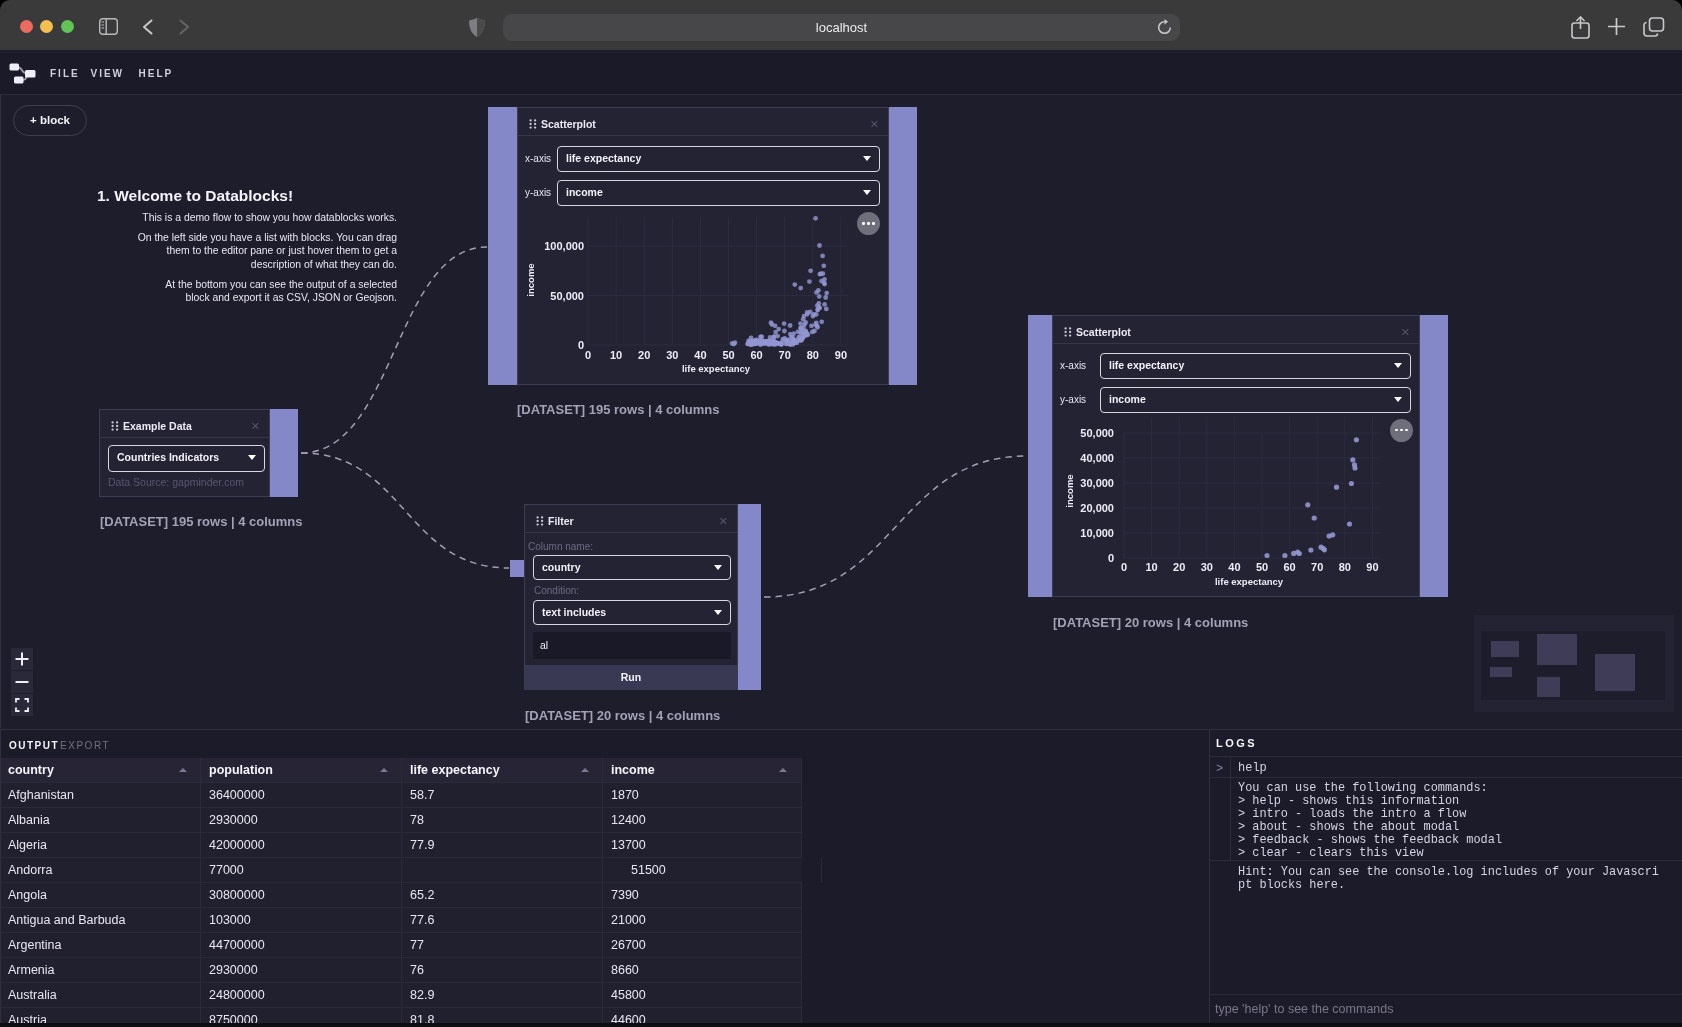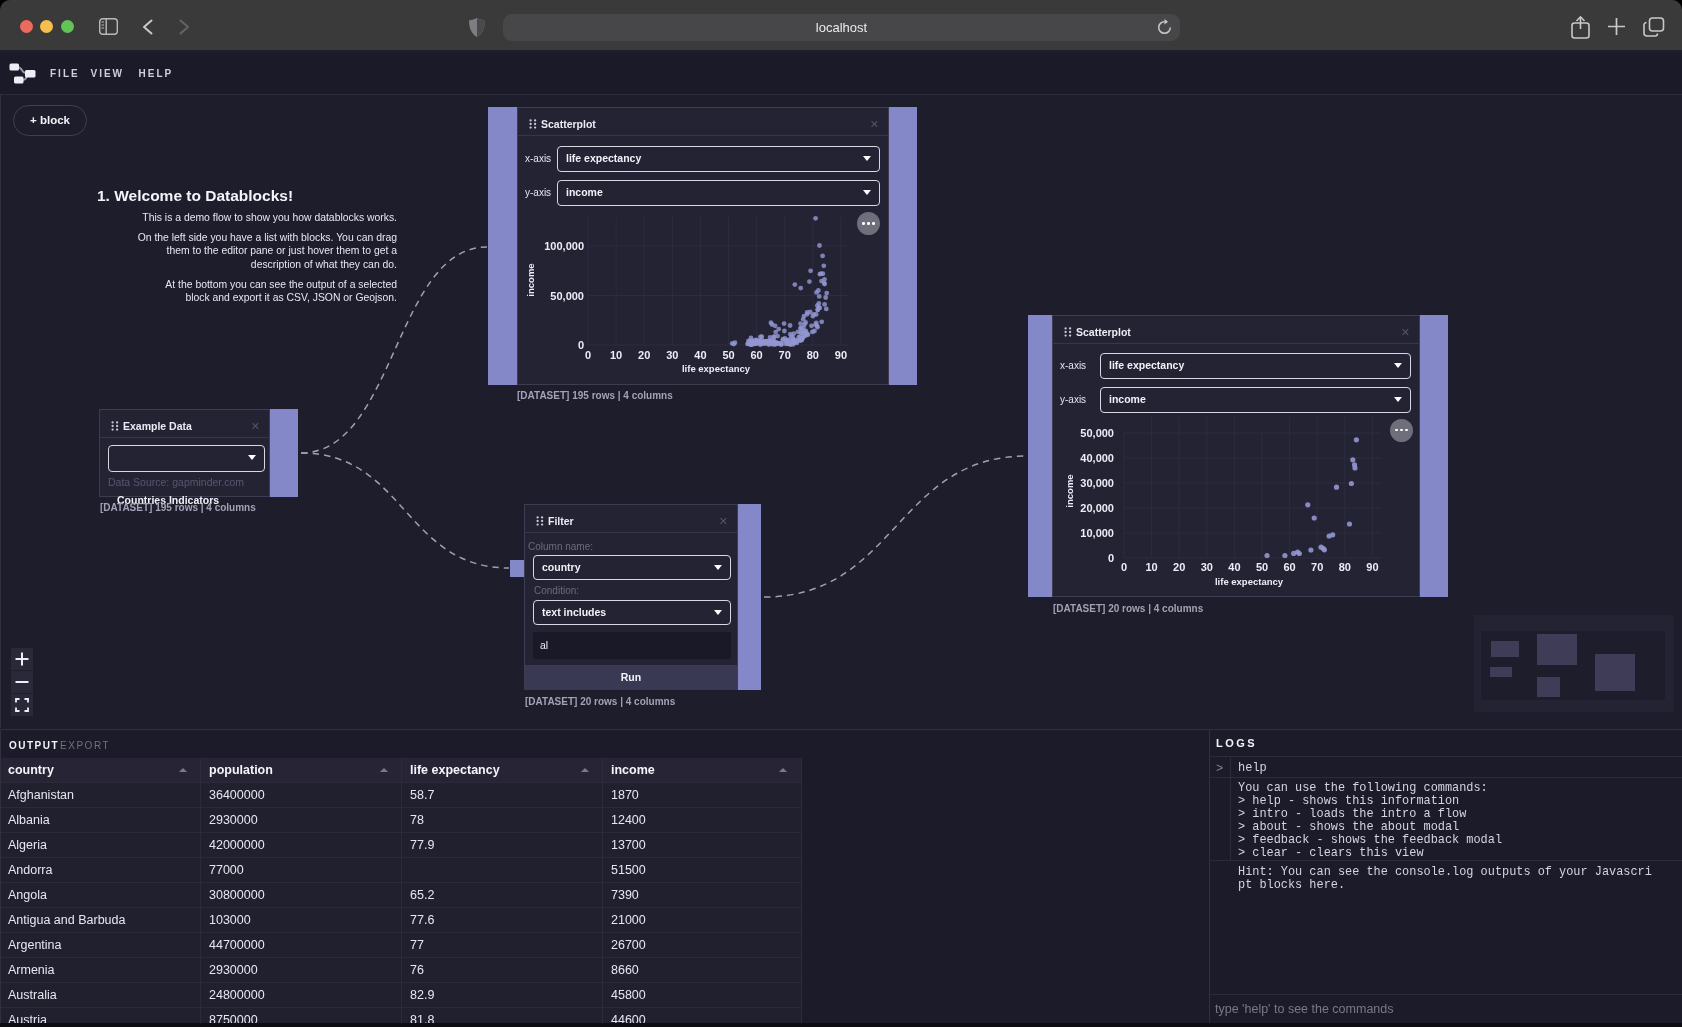--- a/index.html
+++ b/index.html
@@ -24,21 +24,21 @@
   .ntitle{position:absolute;left:0;top:0;right:0;height:28px;border-bottom:1px solid #38374a;}
   .ntitle .dots{position:absolute;left:11px;top:11px;}
   .ntitle .tt{position:absolute;left:23px;top:2px;line-height:29px;font-size:10.5px;font-weight:700;color:#eceaf4;}
   .ntitle .x{position:absolute;right:9px;top:2px;line-height:29px;font-size:11px;color:#55546a;}
   .axrow{position:absolute;left:7px;right:8px;height:26px;}
   .axrow .lb{position:absolute;left:0;top:0;line-height:26px;font-size:10px;color:#e6e5f0;}
   .sel{position:absolute;border:1.5px solid #d8d8e3;border-radius:4px;color:#f2f1f8;font-size:10.5px;font-weight:600;}
   .sel .st{position:absolute;left:8px;top:0;right:20px;overflow:hidden;white-space:nowrap;}
   .sel .car{position:absolute;right:8px;width:0;height:0;border-left:4.5px solid transparent;border-right:4.5px solid transparent;border-top:5.5px solid #fff;}
   .mlabel{font-size:10px;color:#6b6980;}
-  .ncap{position:absolute;font-size:10px;font-weight:700;color:#a3a1b5;}
+  .ncap{position:absolute;font-size:13px;font-weight:700;color:#a3a1b5;margin-top:12px;}
   .dotbtn{position:absolute;width:23px;height:23px;border-radius:50%;background:#6f6e7b;}
   .dotbtn i{position:absolute;top:10px;width:2.5px;height:2.5px;border-radius:50%;background:#fff;}
   
   .zbtn{position:absolute;left:10px;width:22px;height:22px;background:#2a2939;color:#f0eff8;text-align:center;}
   
   #minimap{position:absolute;left:1473px;top:520px;width:200px;height:97px;background:#242334;}
   #mmview{position:absolute;left:7px;top:16px;width:184px;height:69px;background:#1e1d2c;}
   .mmr{position:absolute;background:#3e3c56;}
   
   #bottom{position:absolute;left:0;top:729px;width:1682px;height:298px;background:#1c1b29;border-top:1px solid #31303e;border-left:1px solid #31303e;}
@@ -145,21 +145,21 @@
               <circle cx="1.6" cy="5" r="1.15"></circle>
               <circle cx="6.1" cy="5" r="1.15"></circle>
               <circle cx="1.6" cy="8.6" r="1.15"></circle>
               <circle cx="6.1" cy="8.6" r="1.15"></circle>
             </g>
           </svg>
         <div class="tt">Example Data</div>
           <div class="x">✕</div>
       </div>
       <div class="sel" style="left:8px;top:35px;width:157px;height:27px;">
-          <div class="st" style="line-height:23px;margin-top:43px;">Countries Indicators</div>
+          <div class="st" style="line-height:23px;">Countries Indicators</div>
           <div class="car" style="top:9px;"></div>
         </div>
       <div style="position:absolute;left:8px;top:66px;font-size:10.5px;color:#585670;">Data Source: gapminder.com</div>
     </div>
     <div class="ncap" style="left:99px;top:407px;">[DATASET] 195 rows | 4 columns</div>
 
     <div class="band" style="left:487px;top:12px;width:29px;height:278px;"></div>
     <div class="band" style="left:888px;top:12px;width:28px;height:278px;"></div>
     <div class="node" style="left:516px;top:12px;width:372px;height:278px;">
       <div class="ntitle">
@@ -617,21 +617,21 @@
         <div class="trow" style="top:75px;">
           <div class="tc" style="left:0;">Algeria</div>
           <div class="tc" style="left:201px;">42000000</div>
           <div class="tc" style="left:402px;">77.9</div>
           <div class="tc" style="left:603px;width:198px;">13700</div>
         </div>
         <div class="trow" style="top:100px;">
           <div class="tc" style="left:0;">Andorra</div>
           <div class="tc" style="left:201px;">77000</div>
           <div class="tc" style="left:402px;"></div>
-          <div class="tc" style="left:603px;width:198px;">51500</div>
+          <div class="tc" style="left:623px;width:198px;">51500</div>
         </div>
         <div class="trow" style="top:125px;">
           <div class="tc" style="left:0;">Angola</div>
           <div class="tc" style="left:201px;">30800000</div>
           <div class="tc" style="left:402px;">65.2</div>
           <div class="tc" style="left:603px;width:198px;">7390</div>
         </div>
         <div class="trow" style="top:150px;">
           <div class="tc" style="left:0;">Antigua and Barbuda</div>
           <div class="tc" style="left:201px;">103000</div>
@@ -670,20 +670,20 @@
       <div class="mono" style="position:absolute;left:28px;top:29px;font-size:12px;line-height:18px;">help</div>
       <div class="lline" style="top:47px;"></div>
       <div style="position:absolute;left:20px;top:26px;width:1px;height:104px;background:#2c2b3a;"></div>
       <div class="mono" style="position:absolute;left:28px;top:52px;white-space:pre;">You can use the following commands:
 &gt; help - shows this information
 &gt; intro - loads the intro a flow
 &gt; about - shows the about modal
 &gt; feedback - shows the feedback modal
 &gt; clear - clears this view</div>
       <div class="lline" style="top:130px;"></div>
-      <div class="mono" style="position:absolute;left:28px;top:136px;white-space:pre;">Hint: You can see the console.log outputs of your Javascri
+      <div class="mono" style="position:absolute;left:28px;top:136px;white-space:pre;">Hint: You can see the console.log includes of your Javascri
 pt blocks here.</div>
       <div class="lline" style="top:264px;"></div>
       <div id="loginput">type 'help' to see the commands</div>
     </div>
   </div>
   <div id="bstrip"></div>
 </div>
 
 </body></html>

